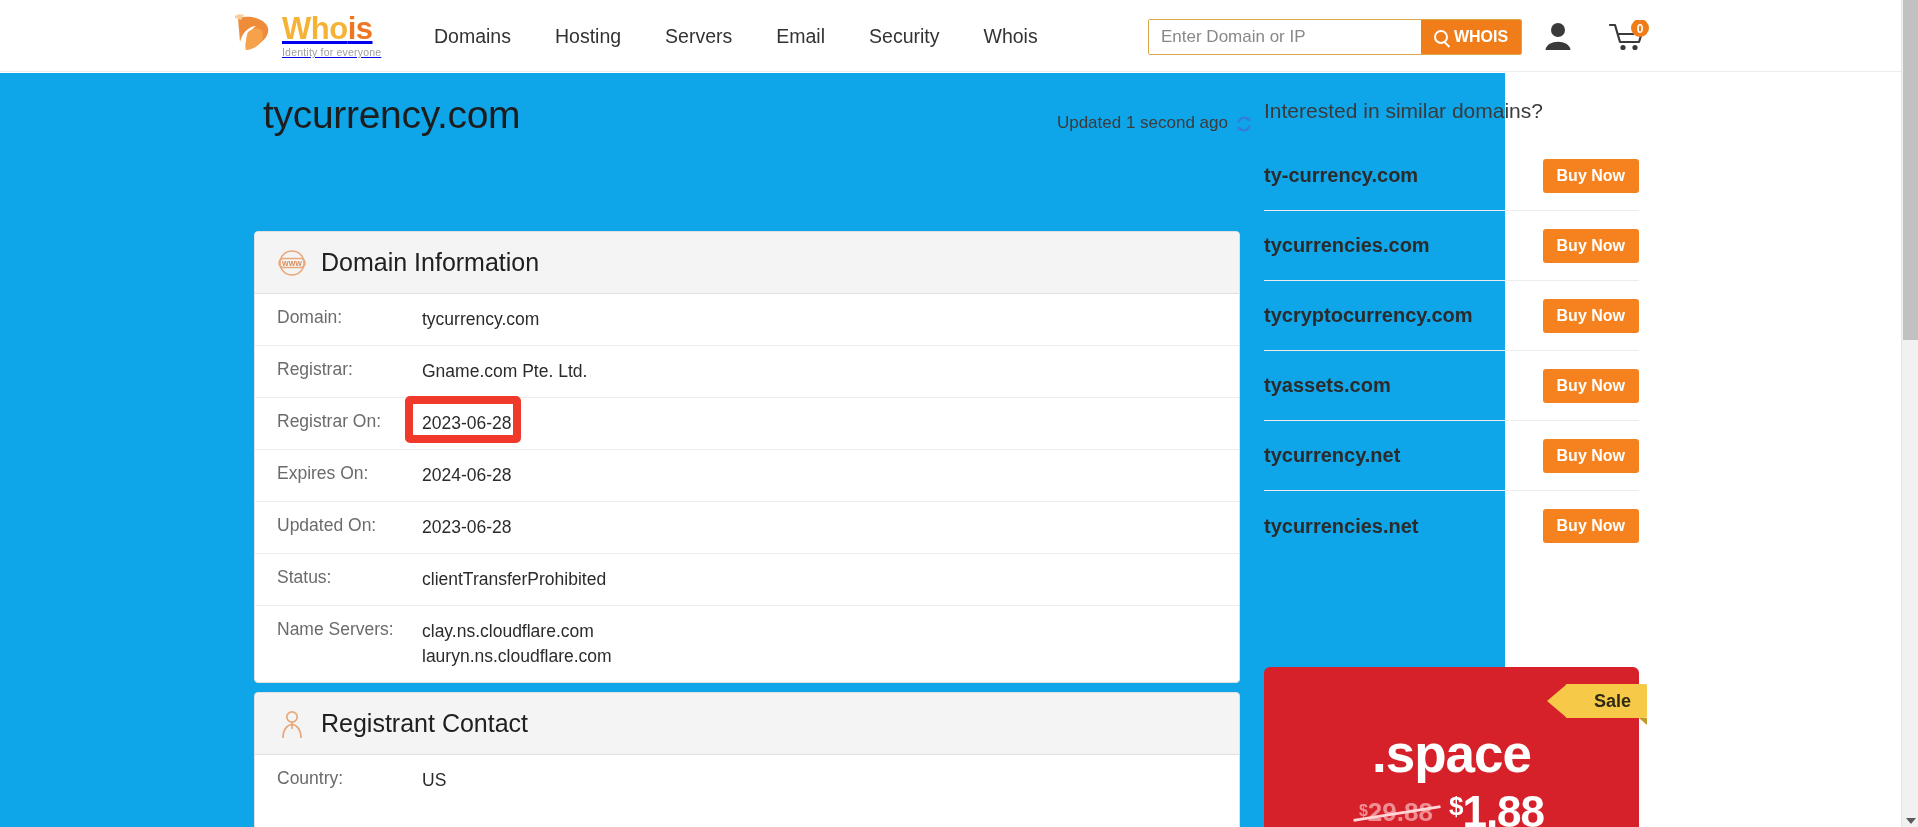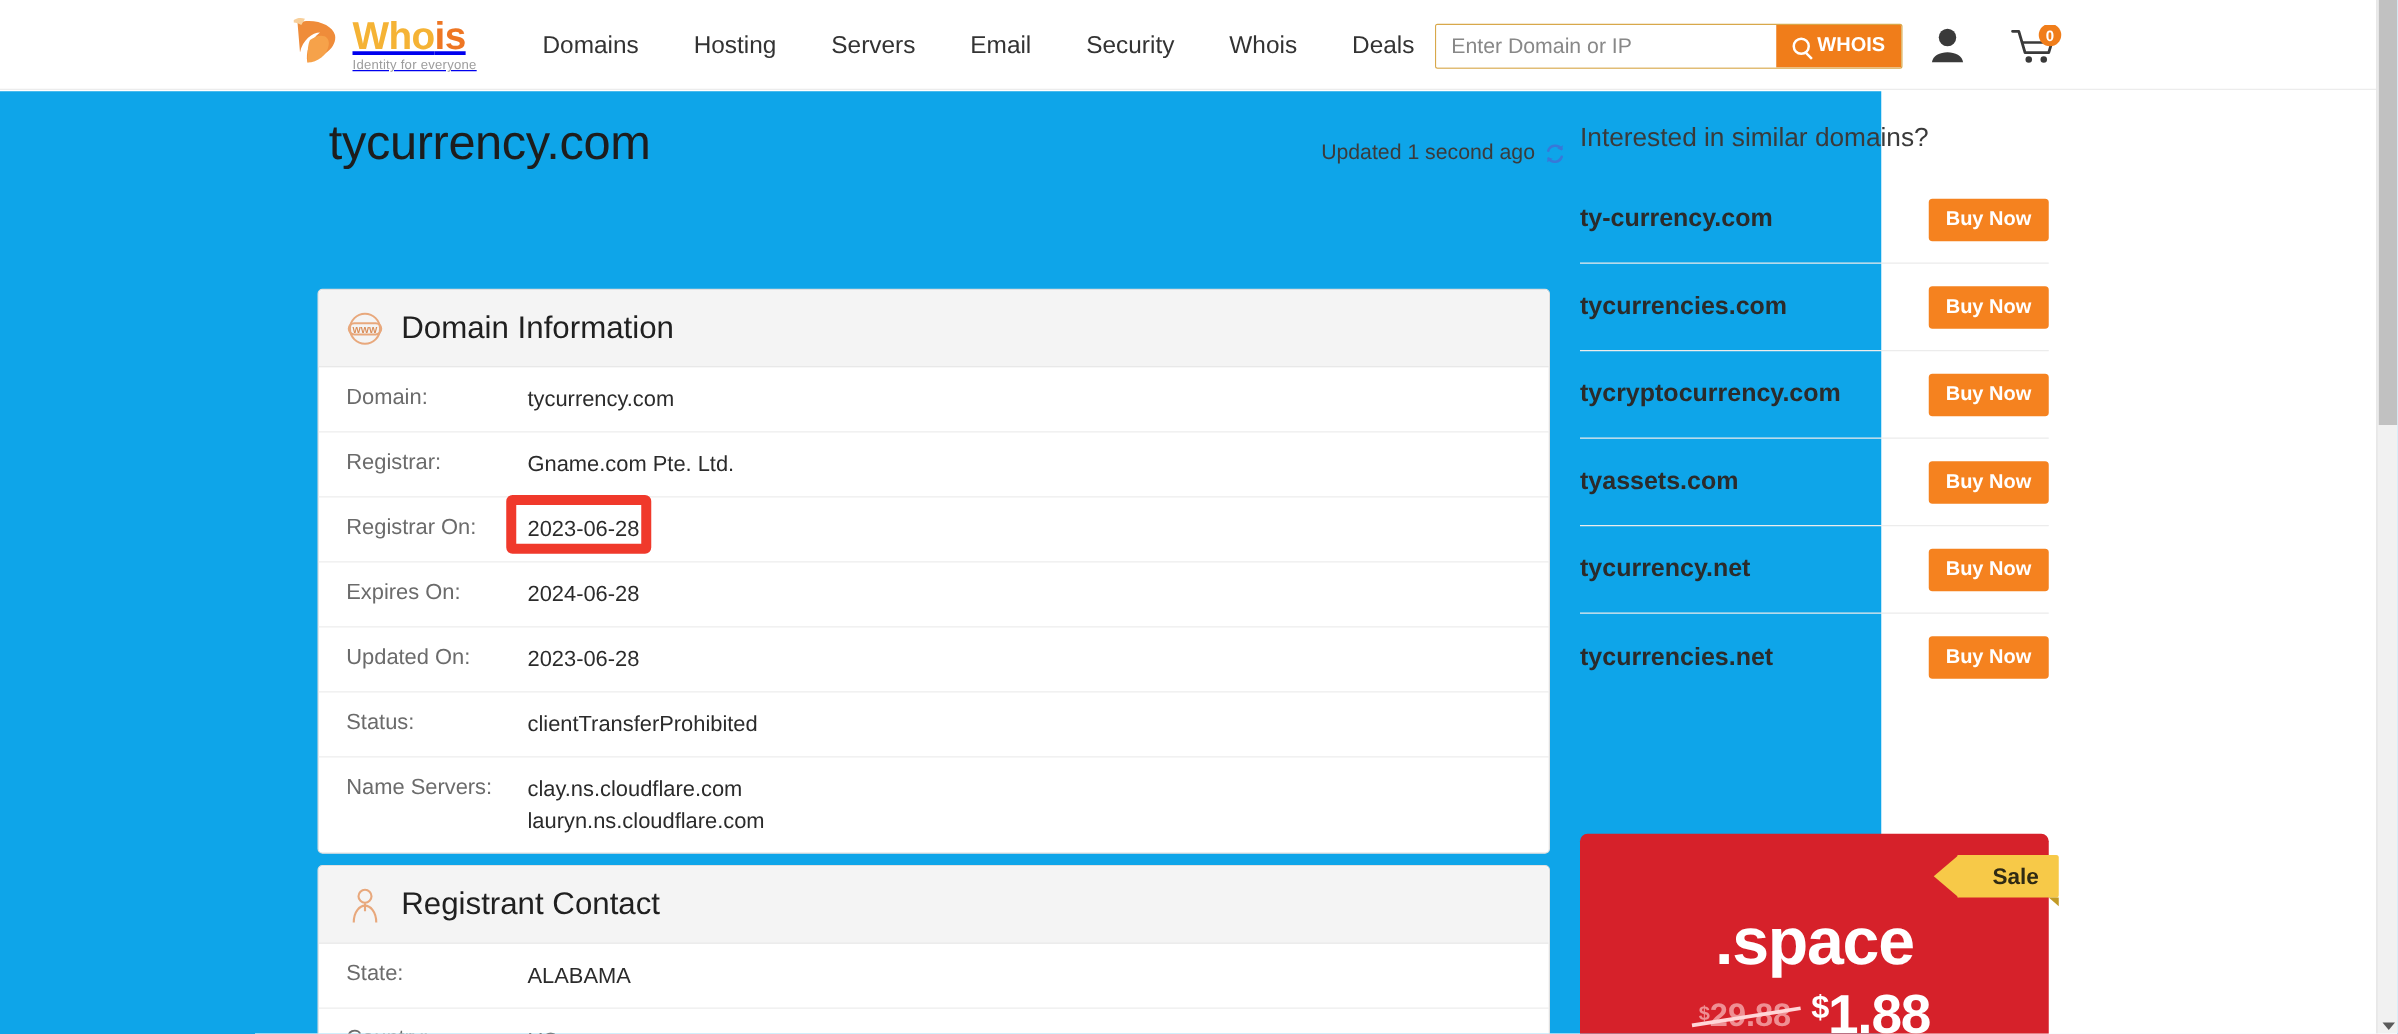--- a/index.html
+++ b/index.html
@@ -407,21 +407,20 @@
       </span>
     </a>
 
     <nav class="nav">
       <a href="#">Domains</a>
       <a href="#">Hosting</a>
       <a href="#">Servers</a>
       <a href="#">Email</a>
       <a href="#">Security</a>
       <a href="#">Whois</a>
-      <a href="#">Deals</a>
     </nav>
 
     <div class="searchbox">
       <input type="text" placeholder="Enter Domain or IP" style="">
       <button class="search-btn">
         <span class="magnifier"></span>
         <span>WHOIS</span>
       </button>
     </div>
 
@@ -518,24 +517,20 @@
           <svg viewBox="0 0 30 30" width="30" height="30">
             <circle cx="15" cy="8" r="5.2" fill="none" stroke="#e8a87c" stroke-width="1.7"></circle>
             <path d="M15 13.5 L15 20" stroke="#e8a87c" stroke-width="1.7"></path>
             <path d="M6 29 C6 20 11 15.5 15 15.5 C19 15.5 24 20 24 29" fill="none" stroke="#e8a87c" stroke-width="1.7"></path>
           </svg>
         </span>
         <h2>Registrant Contact</h2>
       </div>
       <div class="rows">
         <div class="row">
-          <div class="k">State:</div>
-          <div class="v">ALABAMA</div>
-        </div>
-        <div class="row">
           <div class="k">Country:</div>
           <div class="v">US</div>
         </div>
 
       </div>
     </div>
 
     <div class="sidebar">
       <h3>Interested in similar domains?</h3>
 

